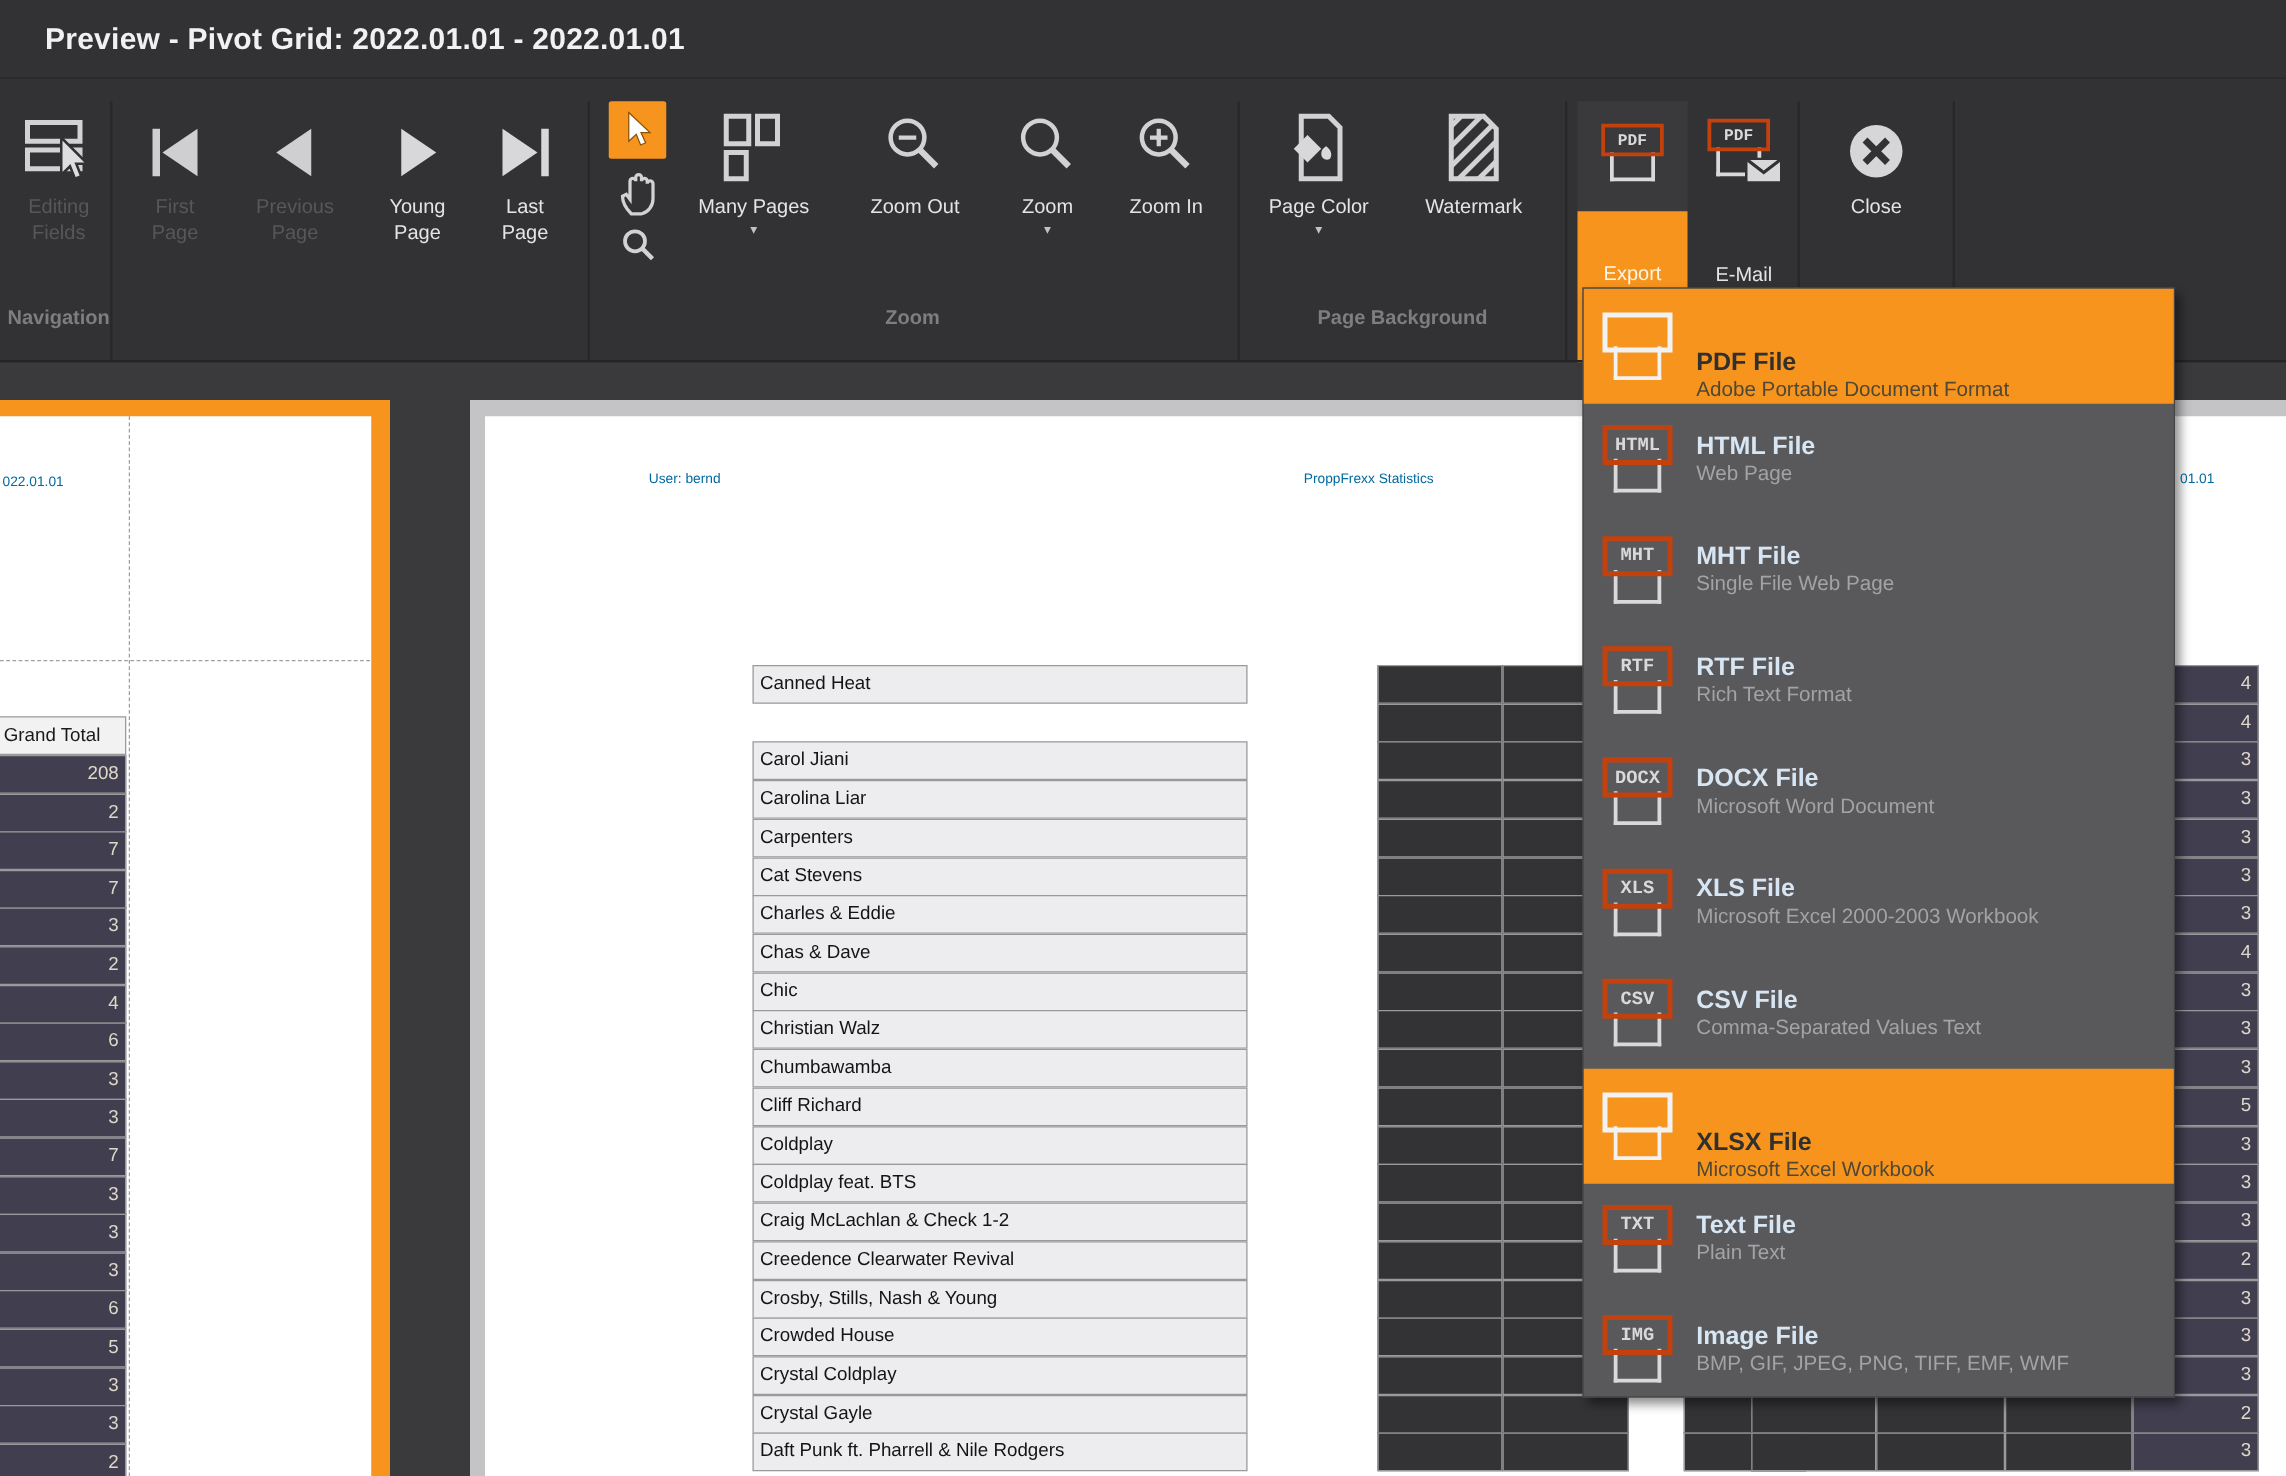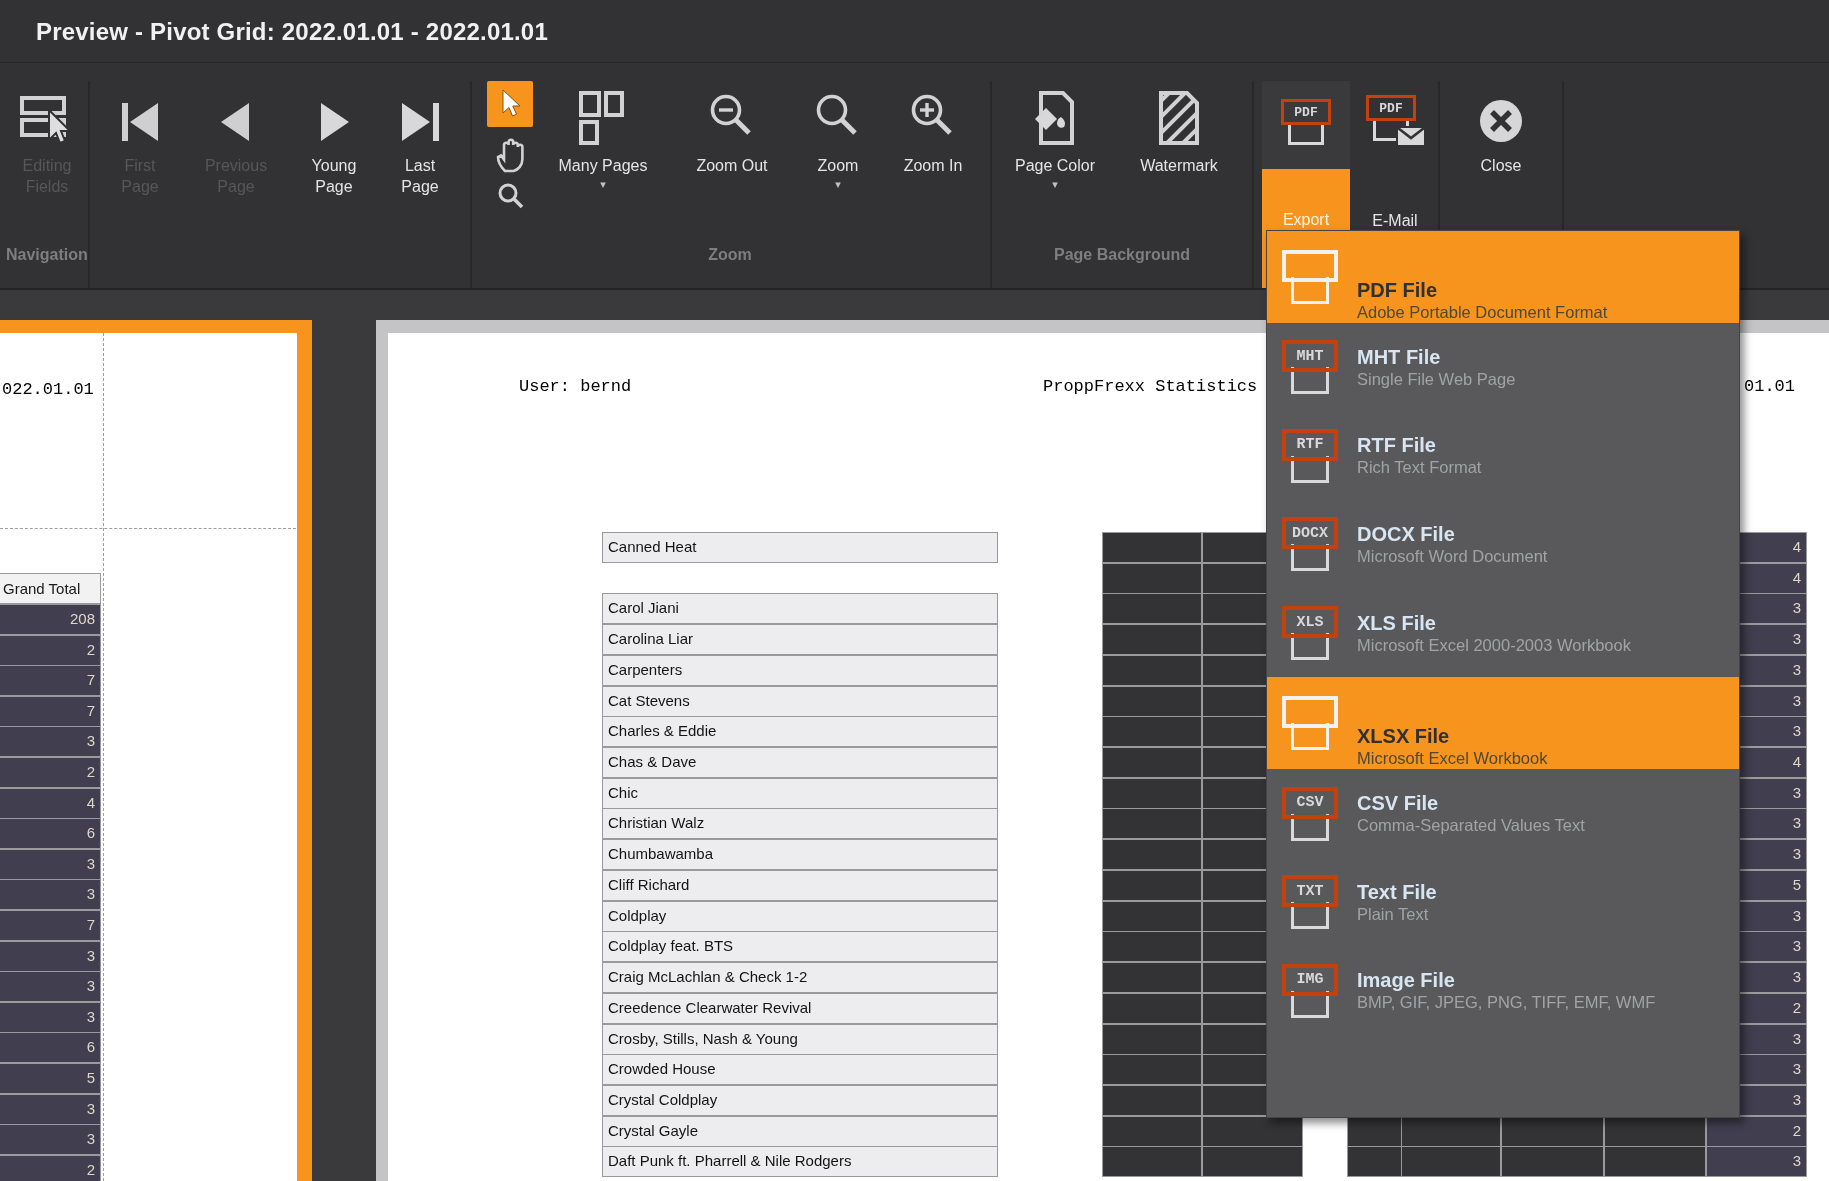--- a/index.html
+++ b/index.html
@@ -39,21 +39,21 @@
   .fmt-body{position:absolute;top:29px;left:9px;right:9px;bottom:2px;border:3px solid #d9d9db;border-top:none;}
   .fmt-icon.sm{width:50px;height:50px;flex:0 0 50px;}
   .fmt-icon.sm .fmt-band{height:20px;font-size:13px;border-width:3px;}
   .fmt-icon.sm .fmt-body{top:25px;left:7px;right:7px;}
   
   .docarea{position:absolute;left:0;top:290px;width:100%;height:891px;background:#3a3a3c;}
   .page-left{position:absolute;left:0;top:30px;width:312px;height:861px;background:#fff;
              border-top:13px solid #f7941d;border-right:15px solid #f7941d;box-sizing:border-box;}
   .page-main{position:absolute;left:376px;top:30px;width:1453px;height:861px;background:#fff;
              border-top:13px solid #c4c4c6;border-left:12px solid #c4c4c6;box-sizing:border-box;}
-  .doc-text{position:absolute;font-size:17px;color:#000000;white-space:nowrap;font-family:Liberation Mono, monospace;}
+  .doc-text{position:absolute;font-size:11px;color:#0369a1;white-space:nowrap;}
   .dash-v{position:absolute;border-left:1px dashed #9f9f9f;width:0;}
   .dash-h{position:absolute;border-top:1px dashed #9f9f9f;height:0;}
   .cell{position:absolute;box-sizing:border-box;border:1px solid #9a9a9c;font-size:15px;line-height:28px;overflow:hidden;}
   .cell.light{background:#ededef;color:#141414;padding-left:5px;}
   .cell.dark{background:#333335;}
   .cell.total{background:#413e4f;color:#ded8cb;}
   .cell.num{text-align:right;padding-right:5px;color:#ded8cb;}
   
   .lp-head{position:absolute;left:-1px;top:240px;width:102px;height:31px;box-sizing:border-box;border:1px solid #9a9a9c;
            background:#f2f2f3;color:#1a1a1a;font-size:15px;line-height:29px;padding-left:3px;}
@@ -629,20 +629,30 @@
         <div class="fmt-icon">
           <div class="fmt-band">PDF</div>
           <div class="fmt-body"></div>
         </div>
         <div class="mi-text">
           <div class="mi-title">PDF File</div>
           <div class="mi-sub">Adobe Portable Document Format</div>
         </div>
       </div>
 
+      <div class="menu-item" style="--i: 1;">
+        <div class="fmt-icon">
+          <div class="fmt-band">HTML</div>
+          <div class="fmt-body"></div>
+        </div>
+        <div class="mi-text">
+          <div class="mi-title">HTML File</div>
+          <div class="mi-sub">Web Page</div>
+        </div>
+      </div>
 
       <div class="menu-item" style="--i: 2;">
         <div class="fmt-icon">
           <div class="fmt-band">MHT</div>
           <div class="fmt-body"></div>
         </div>
         <div class="mi-text">
           <div class="mi-title">MHT File</div>
           <div class="mi-sub">Single File Web Page</div>
         </div>
@@ -674,42 +684,42 @@
         <div class="fmt-icon">
           <div class="fmt-band">XLS</div>
           <div class="fmt-body"></div>
         </div>
         <div class="mi-text">
           <div class="mi-title">XLS File</div>
           <div class="mi-sub">Microsoft Excel 2000-2003 Workbook</div>
         </div>
       </div>
 
+      <div class="menu-item" style="--i: 7;">
+        <div class="fmt-icon">
+          <div class="fmt-band">CSV</div>
+          <div class="fmt-body"></div>
+        </div>
+        <div class="mi-text">
+          <div class="mi-title">CSV File</div>
+          <div class="mi-sub">Comma-Separated Values Text</div>
+        </div>
+      </div>
+
       <div class="menu-item highlight" style="--i: 6;">
         <div class="fmt-icon">
           <div class="fmt-band">XLSX</div>
           <div class="fmt-body"></div>
         </div>
         <div class="mi-text">
           <div class="mi-title">XLSX File</div>
           <div class="mi-sub">Microsoft Excel Workbook</div>
         </div>
       </div>
 
-      <div class="menu-item" style="--i: 7;">
-        <div class="fmt-icon">
-          <div class="fmt-band">CSV</div>
-          <div class="fmt-body"></div>
-        </div>
-        <div class="mi-text">
-          <div class="mi-title">CSV File</div>
-          <div class="mi-sub">Comma-Separated Values Text</div>
-        </div>
-      </div>
-
       <div class="menu-item" style="--i: 8;">
         <div class="fmt-icon">
           <div class="fmt-band">TXT</div>
           <div class="fmt-body"></div>
         </div>
         <div class="mi-text">
           <div class="mi-title">Text File</div>
           <div class="mi-sub">Plain Text</div>
         </div>
       </div>

